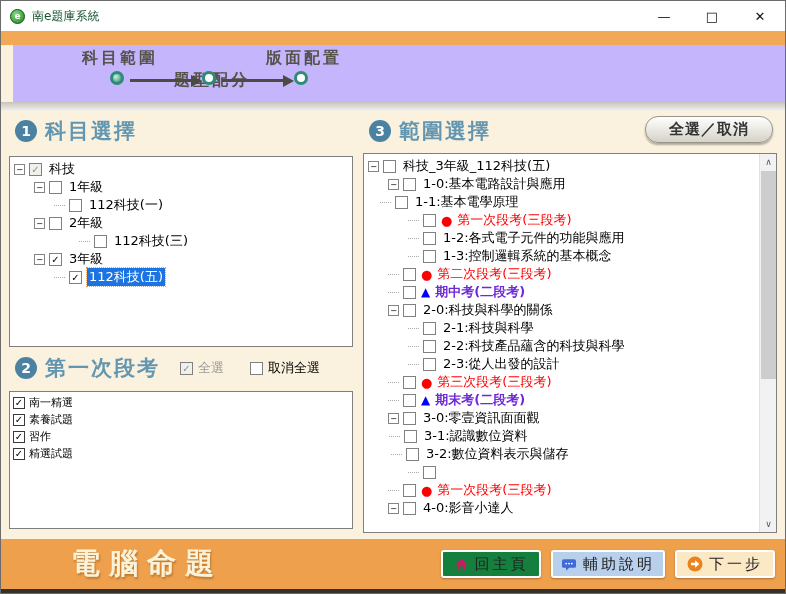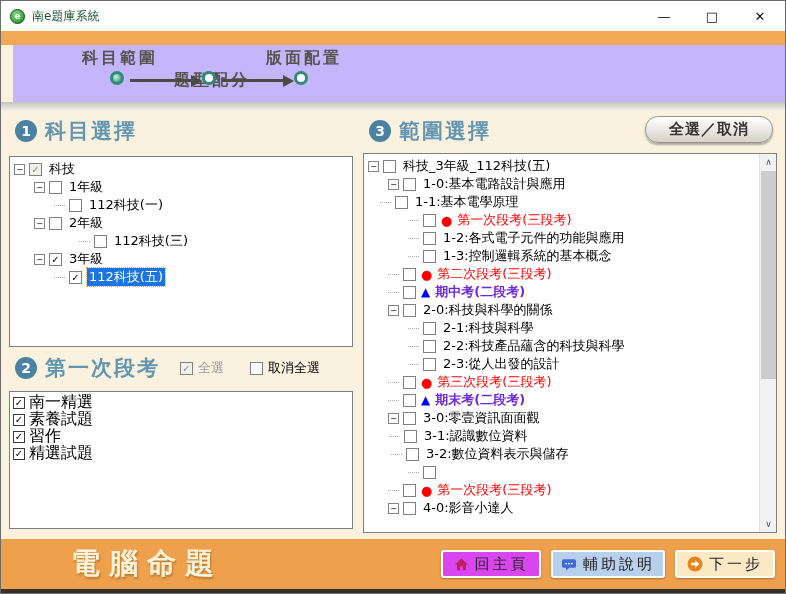--- a/index.html
+++ b/index.html
@@ -60,21 +60,21 @@
   .tree-label.blue{ color:#6d28d9;font-weight:bold; }
   .tree-label.sel{ background:#1b74e2; color:#fff; outline:1px dotted #ef9f50; }
 
   
   .inline-check{ display:flex; align-items:center; gap:5px; font-size:13px; color:#000; }
   .inline-check .cb{ margin-right:0; }
   .inline-check.disabled{ color:#9a9a9a; }
   .source-list{ padding-top:2px; }
   .source-row{ height:17px; display:flex; align-items:center; padding-left:3px; }
   .source-row .cb{ width:12px; height:12px; border-color:#3a3a3a; line-height:10px; margin-right:4px; }
-  .source-row .label{ font-size:16px; }
+  .source-row .label{ font-size:11px; }
 
   
   .pill-btn{ position:absolute; width:128px; height:27px; border-radius:13px;
              background:linear-gradient(#ffffff,#d5d2c6); border:1px solid #97948a;
              box-shadow:0 2px 2px rgba(0,0,0,.3); font-size:15px; font-weight:bold; color:#333;
              display:flex; align-items:center; justify-content:center; letter-spacing:1px;
              cursor:default; }
   .range-box-inner{ padding-right:17px; height:100%; overflow:hidden; }
   .scrollbar{ position:absolute; top:0; right:0; width:17px; height:100%; background:#f2f2f2;
               border-left:1px solid #e2e2e2; }
@@ -325,21 +325,21 @@
         <div class="sb-btn" style="top:0;">∧</div>
         <div class="sb-thumb" style="top:17px; height:208px;"></div>
         <div class="sb-btn" style="bottom:0;">∨</div>
       </div>
     </div>
   </div>
 
   <div class="footer">
     <div class="footer-title">電腦命題</div>
     <div class="footer-buttons" id="footer-buttons">
-        <div class="footer-btn" style="background: #d946ef;">
+        <div class="footer-btn" style="background: #15803d;">
           <span style="display: flex;">
             <svg width="15" height="15" viewBox="0 0 16 16">
               <path d="M8 1.5 L15 8 H12.8 V14 H9.4 V9.8 H6.6 V14 H3.2 V8 H1 Z" fill="#c02060"></path>
             </svg>
           </span>
           <span>回主頁</span>
         </div>
         <div class="footer-btn" style="background: rgb(185, 208, 236);">
           <span style="display: flex;">
             <svg width="16" height="15" viewBox="0 0 16 16">

